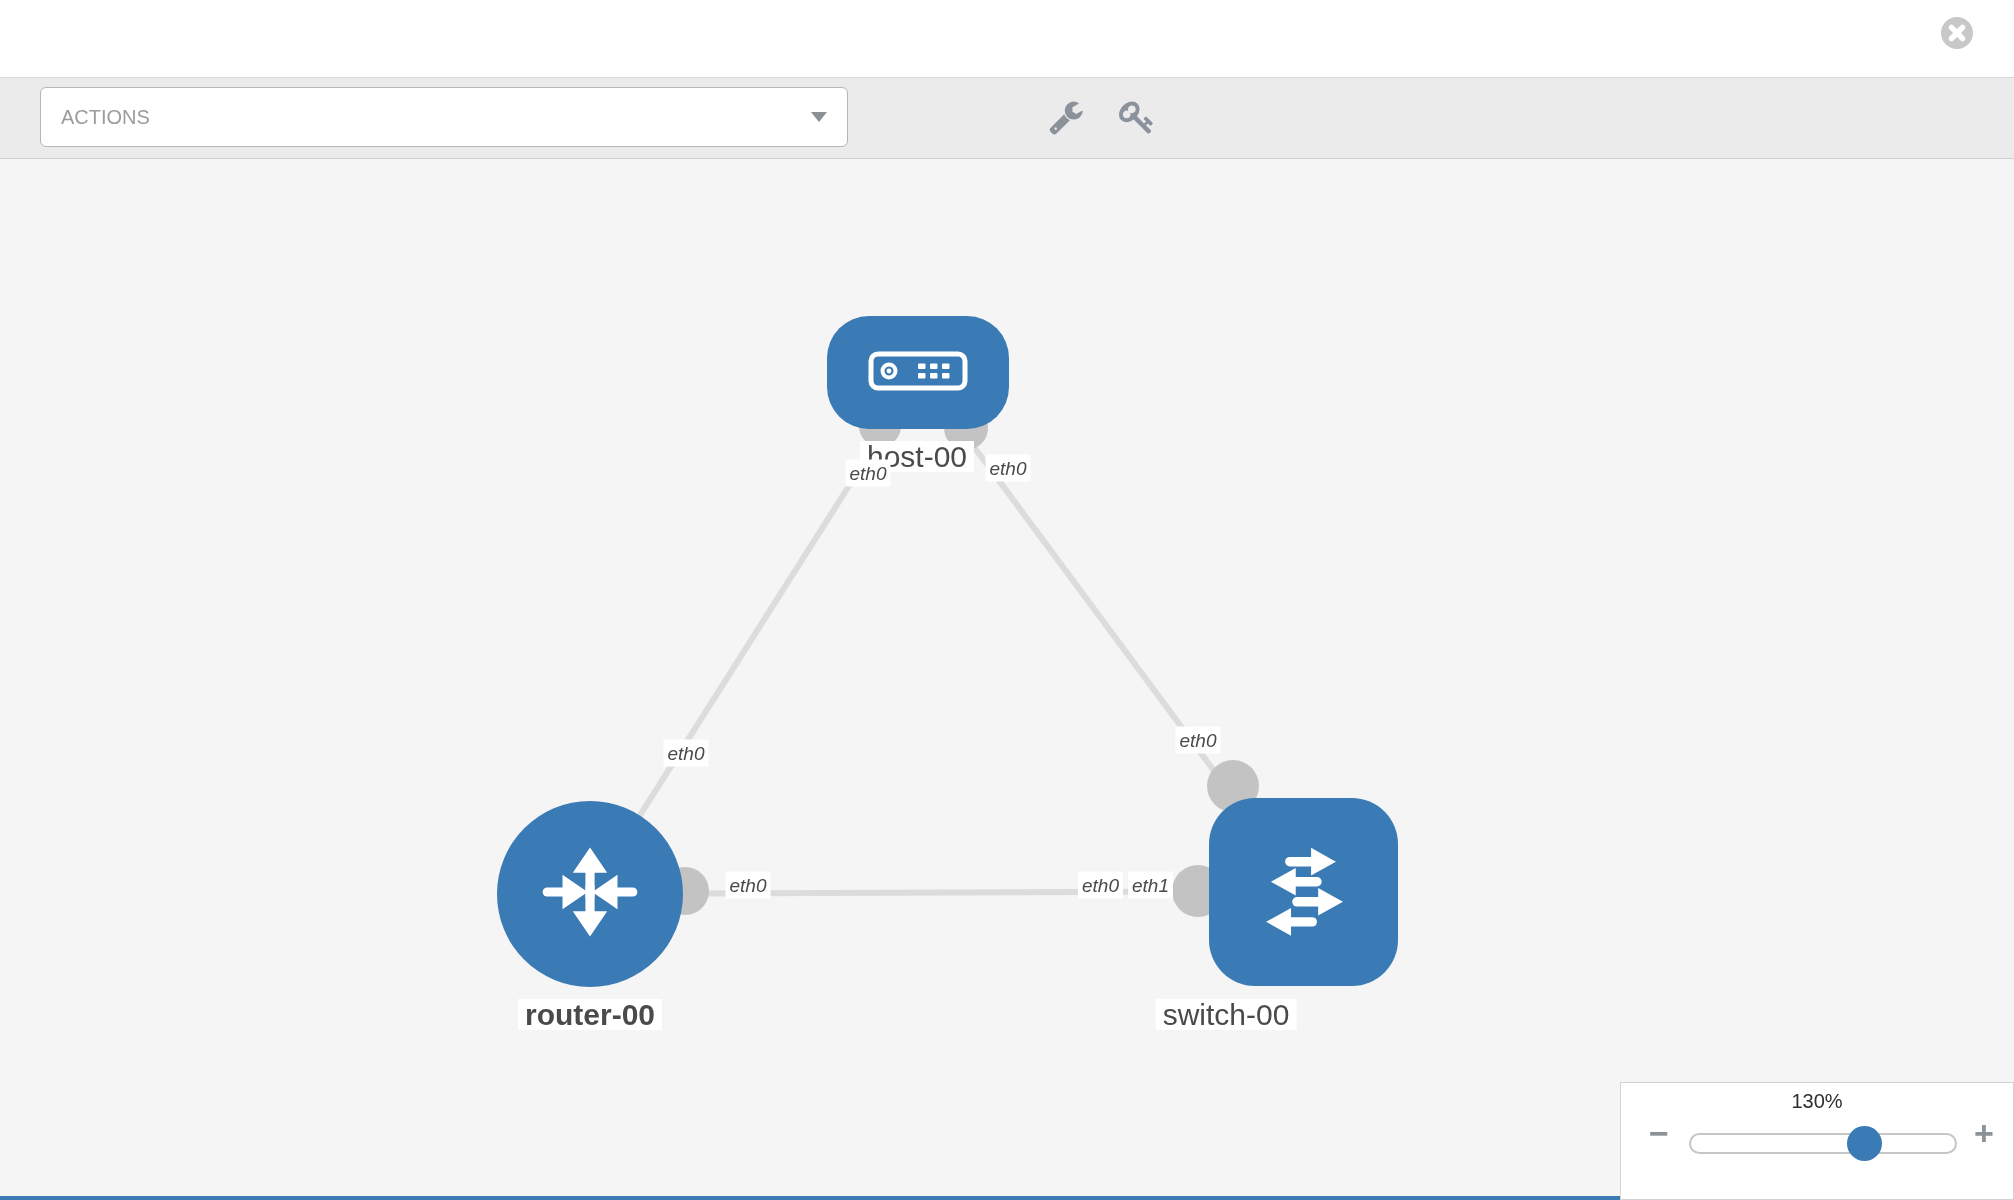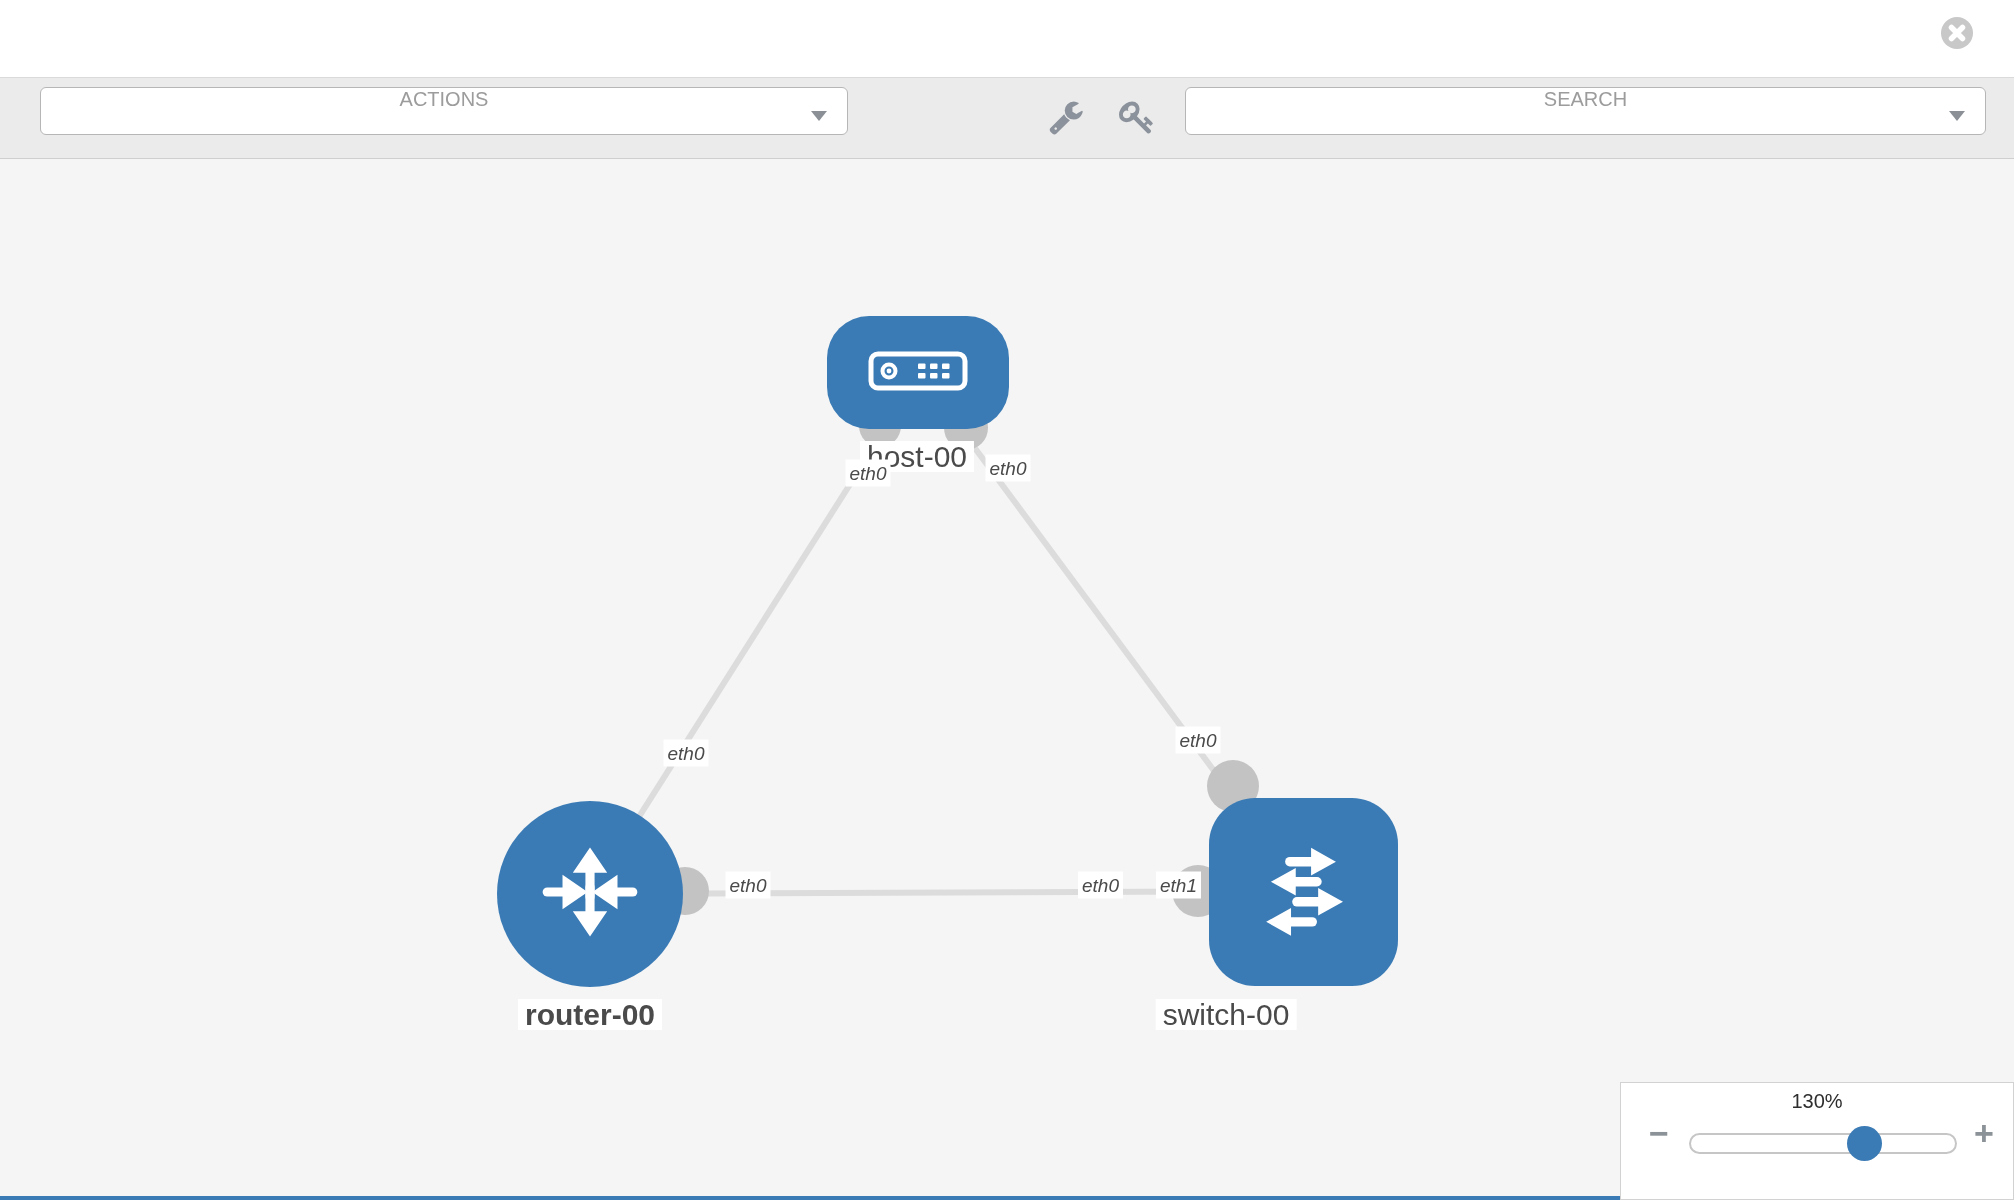--- a/index.html
+++ b/index.html
@@ -21,24 +21,24 @@
     position:absolute; left:1940px; top:16px; width:34px; height:34px;
     border:none; background:transparent; cursor:pointer; padding:0;
   }
 
   
   .toolbar {
     position:absolute; left:0; top:77px; width:2014px; height:82px;
     background:#ebebeb; border-top:1px solid #dadada; border-bottom:1px solid #cfcfcf;
   }
   .select-box {
-    position:absolute; top:9px; height:48px; background:#fff;
+    position:absolute; top:9px; height:60px; background:#fff;
     border:1px solid #b6b6b6; border-radius:6px;
     display:flex; align-items:center; padding:0 20px;
-    font-size:20px; color:#9c9c9c; cursor:pointer;flex-direction:column;
+    font-size:20px; color:#9c9c9c; cursor:pointer;
   }
   .select-actions { left:40px; width:808px; }
   .select-search { left:1185px; width:801px; }
   .caret {
     margin-left:auto; width:0; height:0;
     border-left:8px solid transparent; border-right:8px solid transparent;
     border-top:10px solid #8a9096;
   }
   .tool-icon-btn {
     position:absolute; top:20px; width:40px; height:40px;
@@ -75,21 +75,21 @@
     position:absolute; background:#fff; color:#4a4a4a;
     font-size:19px; line-height:27px; padding:0 4px; white-space:nowrap;font-style:italic;
   }
   .iface-c { transform:translate(-50%,-50%); }
   .if-host-left   { left:868px;  top:314px; }
   .if-host-right  { left:1008px; top:309px; }
   .if-router-top  { left:686px;  top:594px; }
   .if-router-right{ left:748px;  top:726px; }
   .if-switch-top  { left:1198px; top:581px; }
   .if-back  { left:1078px; top:726px; transform:translateY(-50%); }
-  .if-front { left:1156px; top:726px; transform:translateY(-50%); }
+  .if-front { left:1128px; top:726px; transform:translateY(-50%); }
 
   
   .zoom-panel {
     position:absolute; left:1620px; top:1082px; width:394px; height:118px;
     background:#fff; border:1px solid #d2d2d2;
   }
   .zoom-level {
     position:absolute; left:0; top:7px; width:100%; text-align:center;
     font-size:20px; color:#2e2e2e;
   }
@@ -142,24 +142,20 @@
   </button>
 
   <button class="tool-icon-btn btn-key">
     <span>
       <svg width="36" height="36" viewBox="0 0 1792 1792" fill="#8b929b">
         <path d="M832 512q0-80-56-136t-136-56-136 56-56 136q0 42 19 83-41-19-83-19-80 0-136 56t-56 136 56 136 136 56 136-56 56-136q0-42-19-83 41 19 83 19 80 0 136-56t56-136zm851 704q0 17-49 66t-66 49q-9 0-28.5-16t-36.5-33-38.5-40-24.5-26l-96 96 220 220q28 28 28 68 0 42-39 81t-81 39q-40 0-68-28l-671-671q-176 131-365 131-163 0-265.5-102.5t-102.5-265.5q0-160 95-313t248-248 313-95q163 0 265.5 102.5t102.5 265.5q0 189-131 365l355 355 96-96q-3-3-26-24.5t-40-38.5-33-36.5-16-28.5q0-17 49-66t66-49q13 0 23 10 6 6 46 44.5t82 79.5 86.5 86 73 78 28.5 41z"></path>
       </svg>
     </span>
   </button>
 
-  <div class="select-box select-search">
-    <span>SEARCH</span>
-    <span class="caret"></span>
-  </div>
 </div>
 
 <div class="canvas">
 
   <svg class="links-layer" width="2014" height="1041" viewBox="0 0 2014 1041">
     <g stroke="#dcdcdc" stroke-width="6">
       <line x1="920" y1="215" x2="590" y2="735"></line>
       <line x1="920" y1="215" x2="1303" y2="732"></line>
       <line x1="590" y1="735" x2="1303" y2="732"></line>
     </g>

